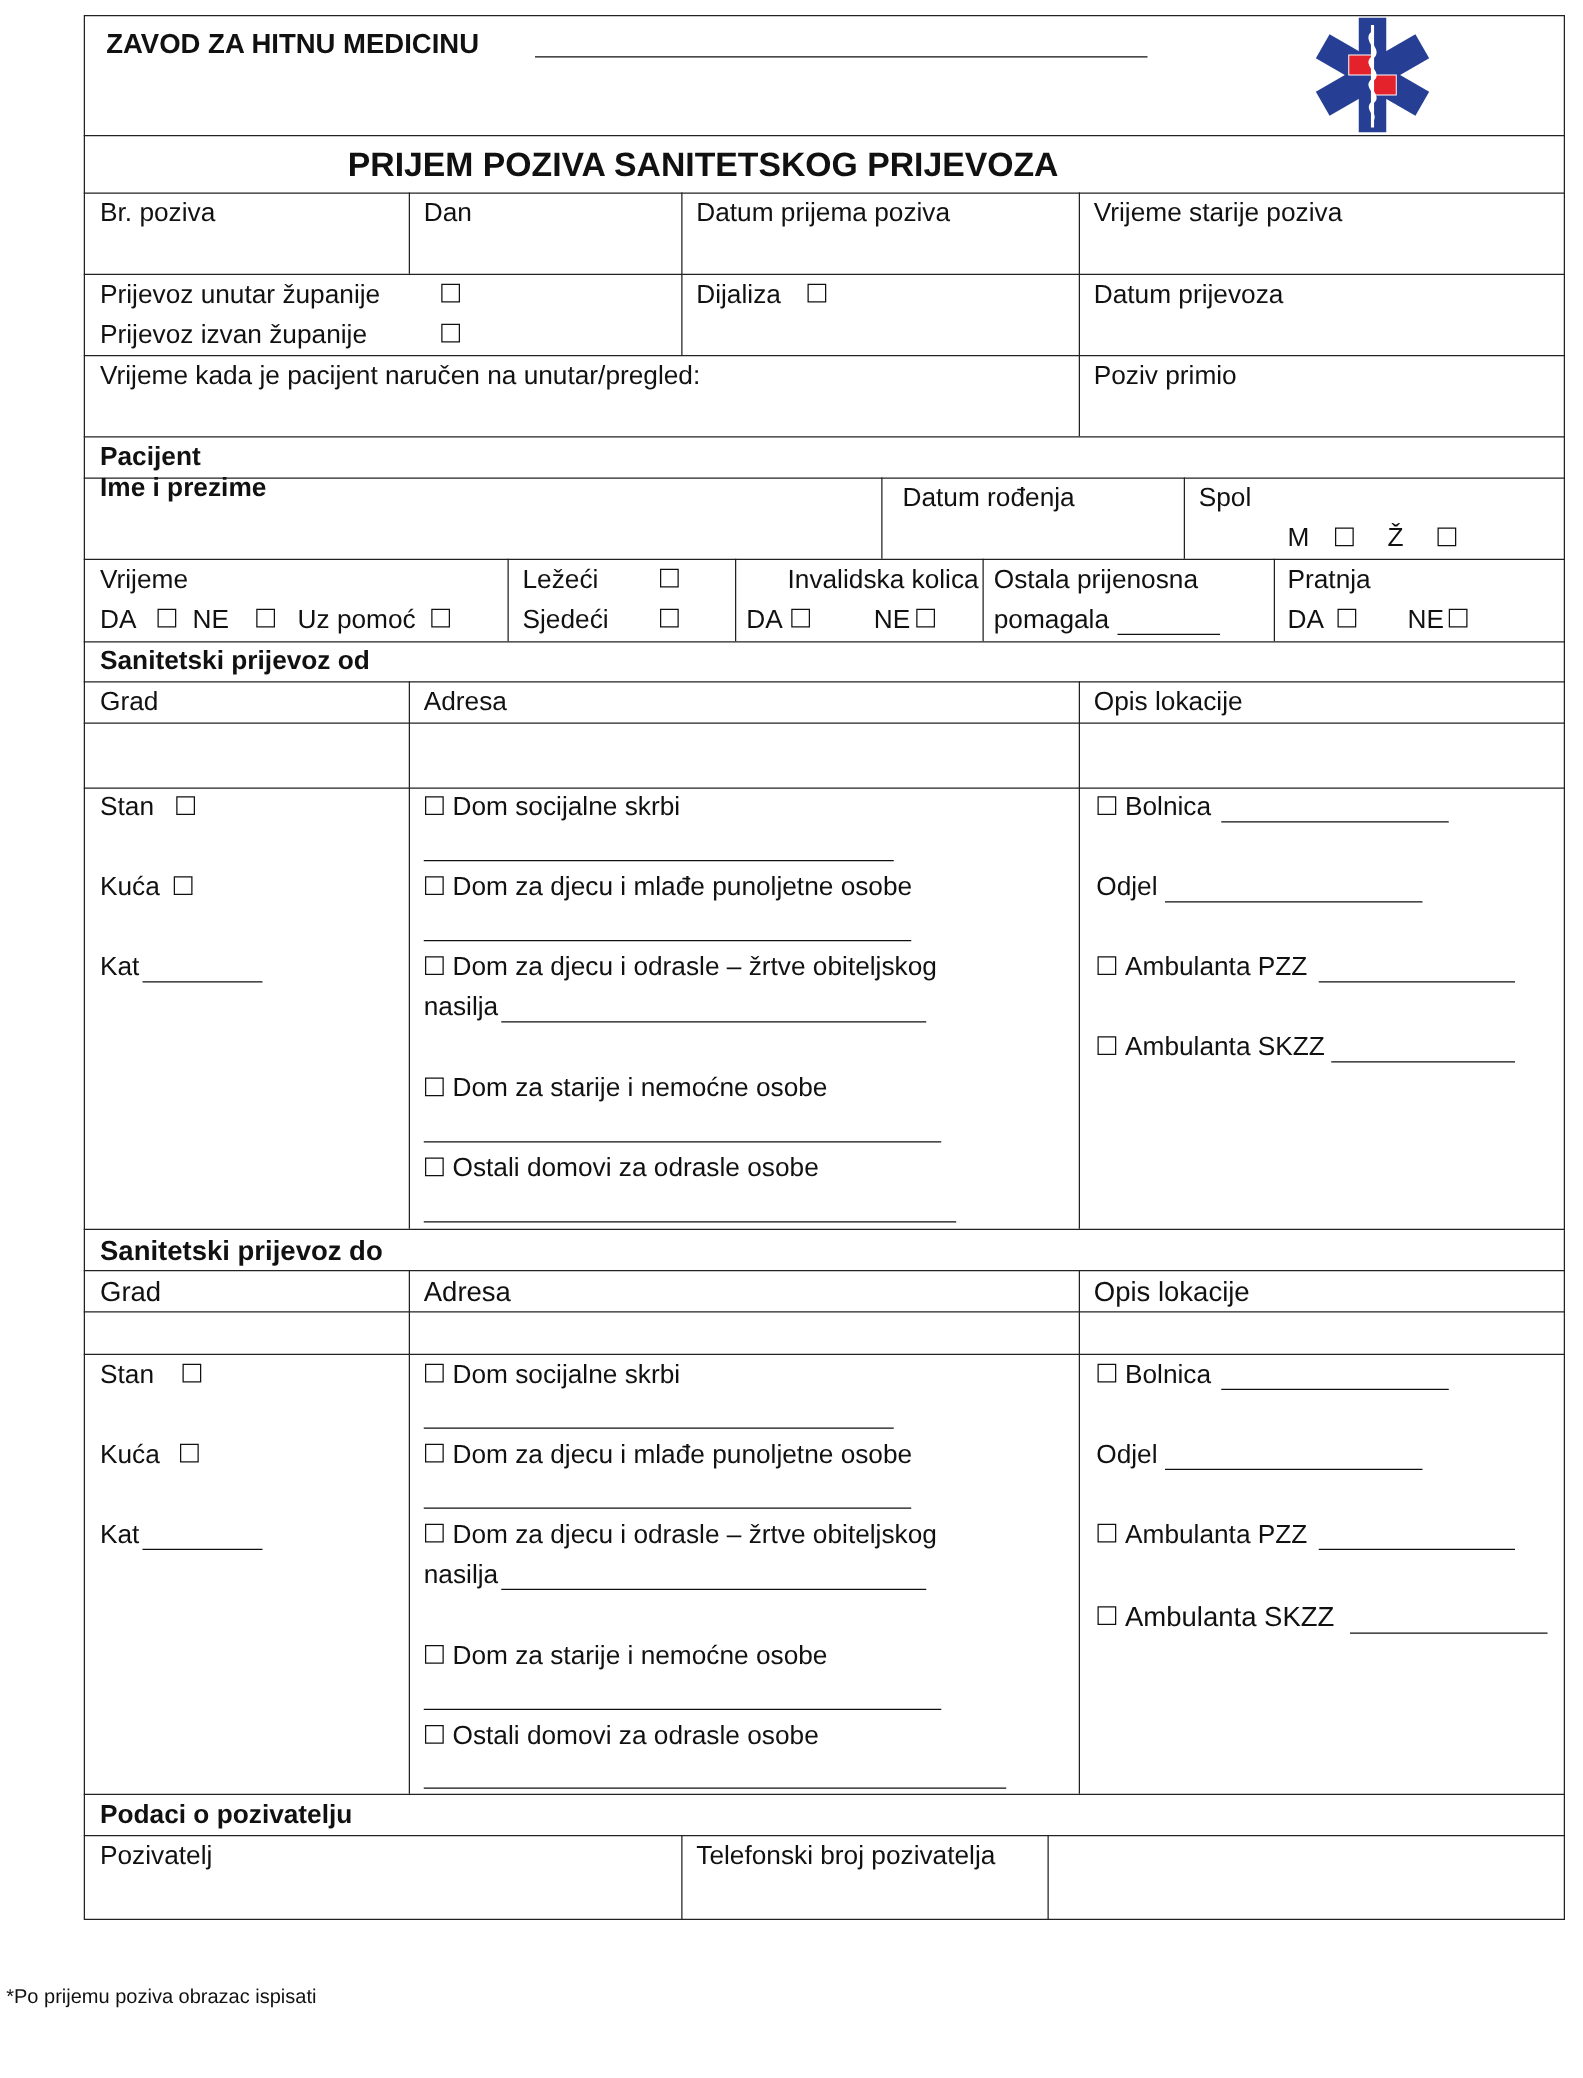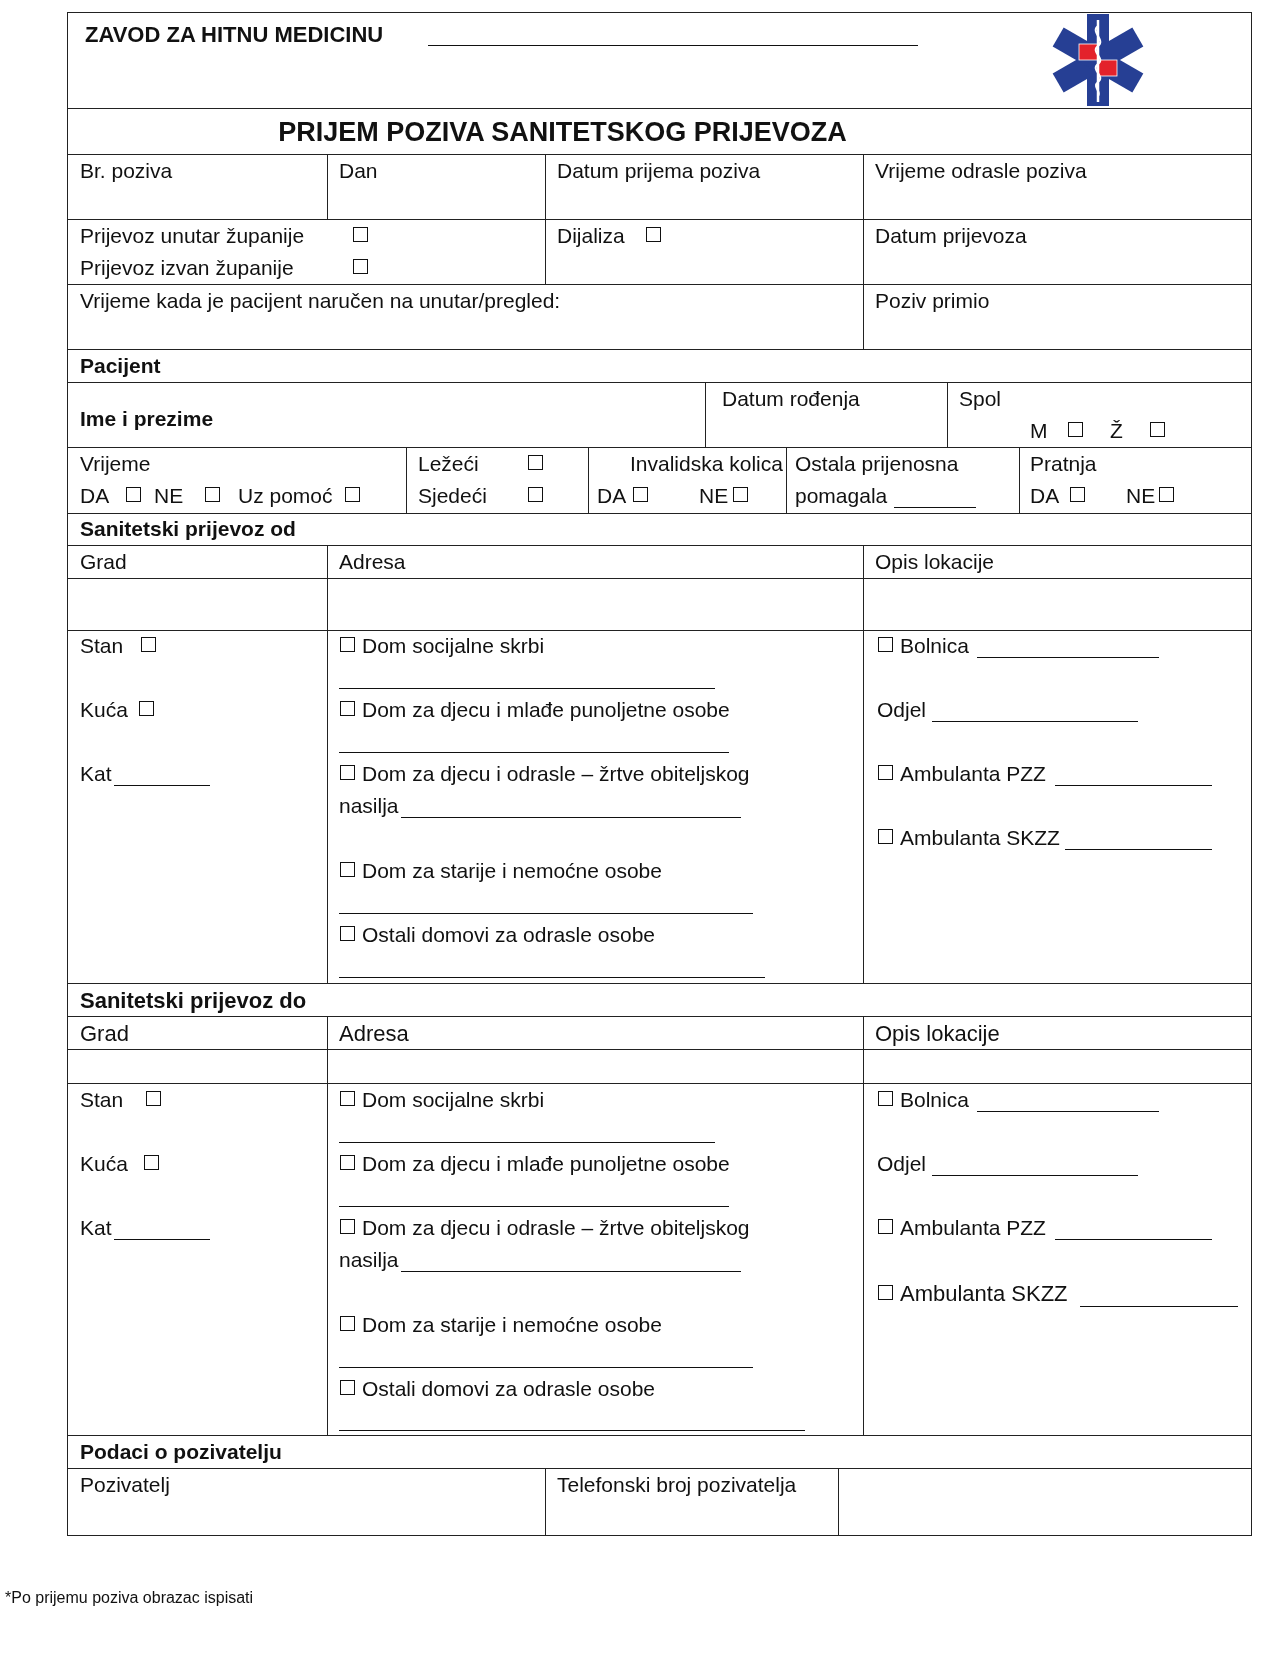--- a/index.html
+++ b/index.html
@@ -70,35 +70,35 @@
       <path d="M0,-34 C-8,-28 8,-20 0,-14 C-8,-8 8,-2 0,4 C-8,10 8,16 0,22 C-6,27 4,32 0,36" stroke="#fff" stroke-width="2" fill="none"></path>
     </g>
   </svg>
 </div>
 
 <div class="t title-main" style="left:67px; width:991px; text-align:center; top:116px; line-height:32px;">PRIJEM POZIVA SANITETSKOG PRIJEVOZA</div>
 
 <div class="t" style="left:80px; top:158px;">Br. poziva</div>
 <div class="t" style="left:339px; top:158px;">Dan</div>
 <div class="t" style="left:557px; top:158px;">Datum prijema poziva</div>
-<div class="t" style="left:875px; top:158px;">Vrijeme odrasle poziva</div>
+<div class="t" style="left:875px; top:158px;">Vrijeme starije poziva</div>
 
 <div class="t" style="left:80px; top:223px;">Prijevoz unutar županije</div>
 <span class="cb abs" style="left:353px; top:227px;"></span>
 <div class="t" style="left:80px; top:255px;">Prijevoz izvan županije</div>
 <span class="cb abs" style="left:353px; top:259px;"></span>
 <div class="t" style="left:557px; top:223px;">Dijaliza</div>
 <span class="cb abs" style="left:646px; top:227px;"></span>
 <div class="t" style="left:875px; top:223px;">Datum prijevoza</div>
 
 <div class="t" style="left:80px; top:288px;">Vrijeme kada je pacijent naručen na unutar/pregled:</div>
 <div class="t" style="left:875px; top:288px;">Poziv primio</div>
 
 <div class="t b" style="left:80px; top:353px;">Pacijent</div>
-<div class="t b" style="left:80px; top:406px;text-align:right;">Ime i prezime</div>
+<div class="t b" style="left:80px; top:378px;text-align:right;">Ime i prezime</div>
 <div class="t" style="left:722px; top:386px;">Datum rođenja</div>
 <div class="t" style="left:959px; top:386px;text-align:center;">Spol</div>
 <div class="t" style="left:1030px; top:418px;">M</div>
 <span class="cb abs" style="left:1068px; top:422px;"></span>
 <div class="t" style="left:1110px; top:418px;">Ž</div>
 <span class="cb abs" style="left:1150px; top:422px;"></span>
 
 <div class="t" style="left:80px; top:451px;">Vrijeme</div>
 <div class="t" style="left:80px; top:483px;">DA</div>
 <span class="cb abs" style="left:126px; top:487px;"></span>

